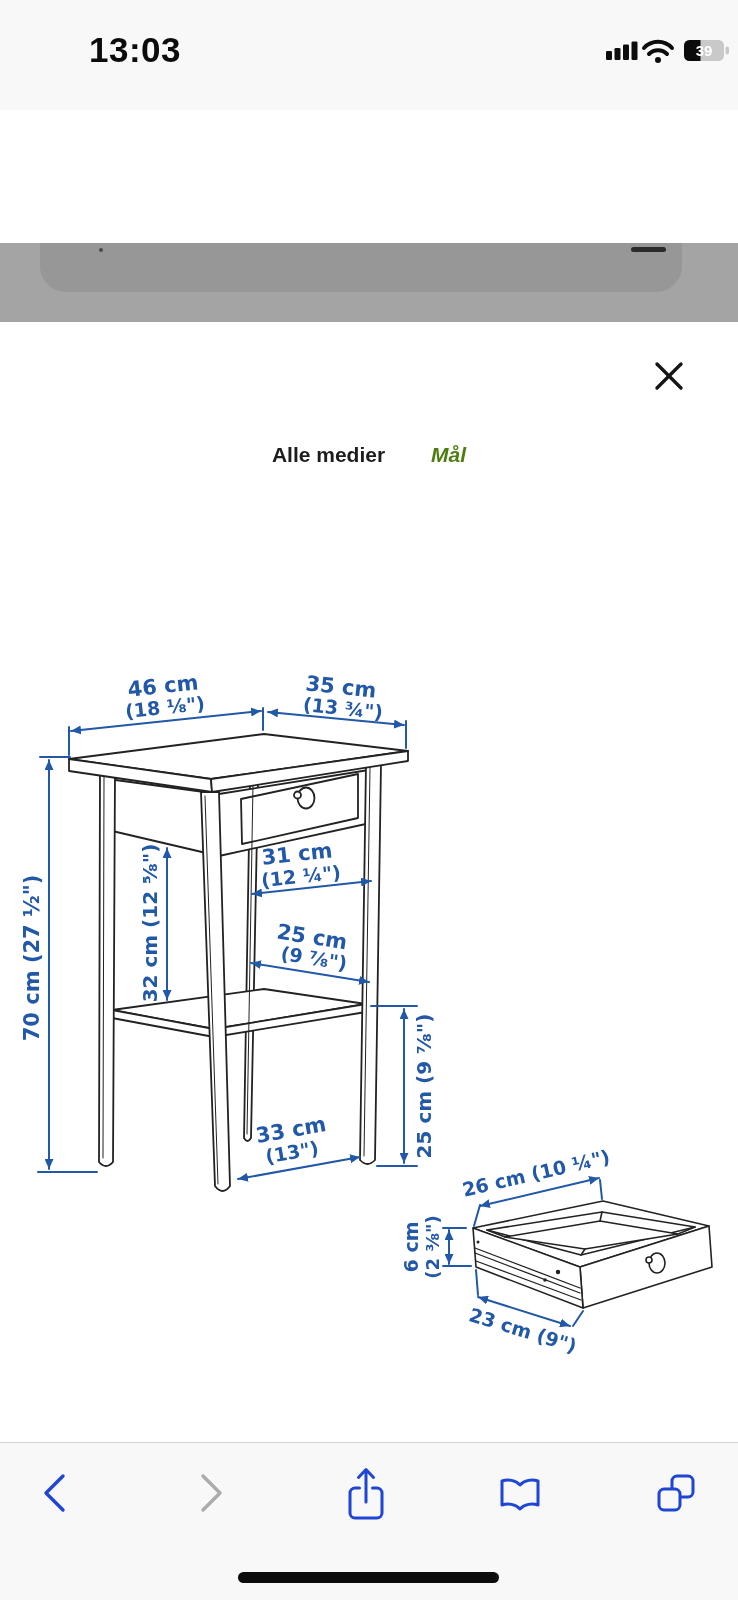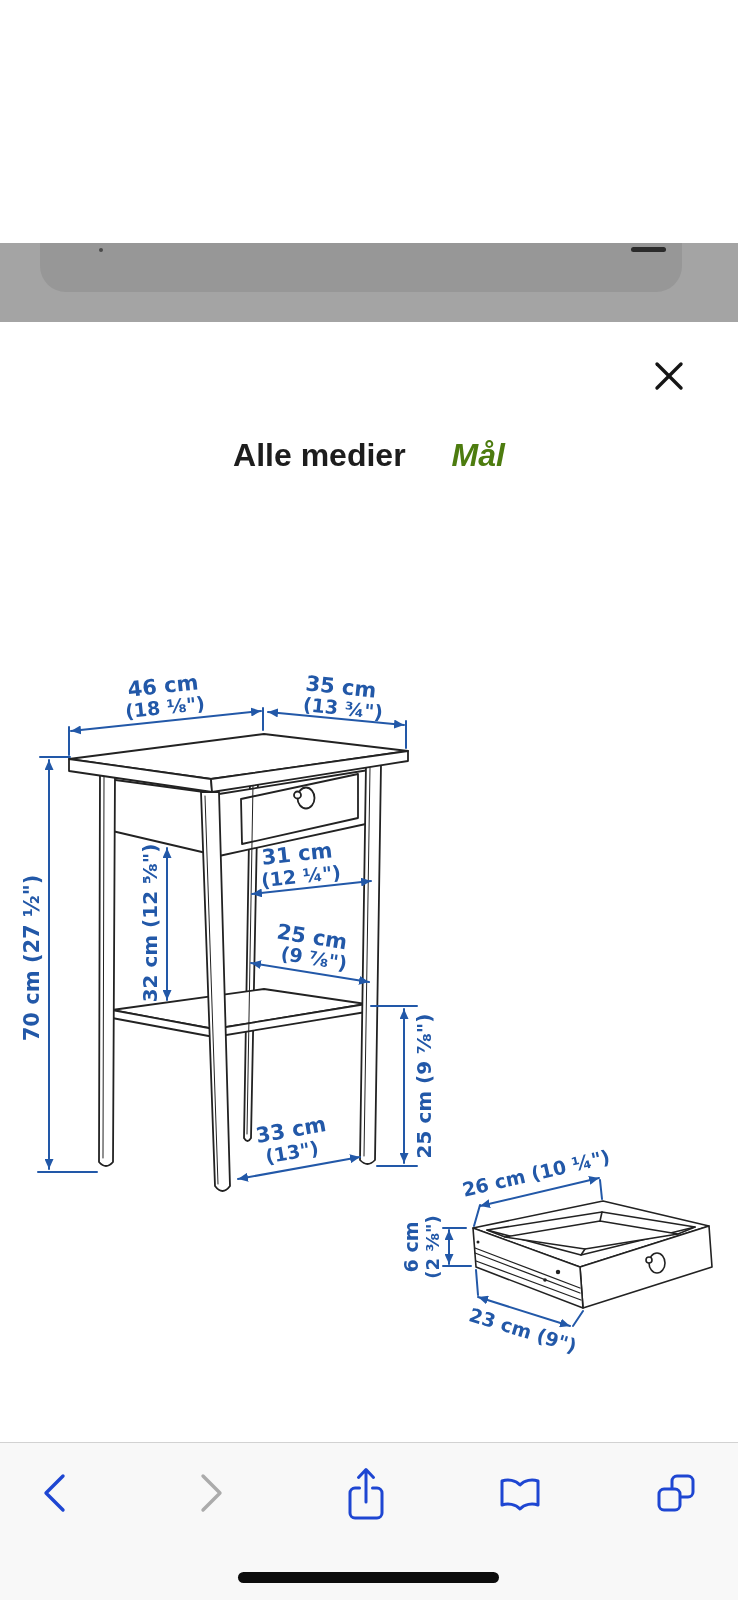--- a/index.html
+++ b/index.html
@@ -21,37 +21,61 @@
   .scrim-banner{position:absolute;left:40px;top:0;width:642px;height:49px;background:#979797;
                 border-radius:0 0 26px 26px;}
   .scrim-dash{position:absolute;left:631px;top:4px;width:35px;height:5px;background:#2b2b2b;border-radius:2.5px;}
   .scrim-dot{position:absolute;left:99px;top:5px;width:4px;height:4px;background:#4a4a4a;border-radius:2px;}
   
   .modal{position:absolute;left:0;top:322px;width:738px;height:1120px;background:#fff;
          border-radius:16px 16px 0 0;}
   .close-btn{position:absolute;left:639px;top:24px;width:60px;height:60px;border:0;background:transparent;
              padding:0;display:flex;align-items:center;justify-content:center;cursor:pointer;}
   .tabs{position:absolute;left:0;top:109px;width:738px;height:48px;display:flex;gap:46px;
-        align-items:center;justify-content:center;font-size:32px;font-weight:700;}
+        align-items:center;justify-content:center;font-size:21px;font-weight:700;}
   .tab-active{color:#1d1d1d;}
   .tab-inactive{color:#4d7c0f;font-style:italic;}
   .diagram{position:absolute;left:0;top:228px;}
   .dim-label{font-family:"DejaVu Sans",sans-serif;font-weight:bold;fill:#2258a8;}
   
   .toolbar{position:absolute;left:0;top:1442px;width:738px;height:158px;background:#f8f8f8;
            border-top:1px solid #d2d2d2;box-sizing:border-box;}
   .tb-btn{position:absolute;top:18px;width:64px;height:64px;border:0;background:transparent;padding:0;}
   .home-indicator{position:absolute;left:238px;top:1572px;width:261px;height:11px;border-radius:5.5px;
                   background:#0c0c0c;}
 </style>
 </head>
 <body>
 
 <div class="screen">
 
+  <div class="status-bar">
+    <div class="time">13:03</div>
+    <div class="status-icons">
+      <svg width="128" height="26" viewBox="0 0 128 26">
+        <g fill="#0c0c0c">
+          <rect x="0" y="13" width="6" height="9" rx="1.3"></rect>
+          <rect x="8.5" y="10" width="6" height="12" rx="1.3"></rect>
+          <rect x="17" y="6.5" width="6" height="15.5" rx="1.3"></rect>
+          <rect x="25.5" y="3.5" width="6" height="18.5" rx="1.3"></rect>
+        </g>
+        <g transform="translate(52,0)" stroke="#0c0c0c" stroke-width="4" fill="none" stroke-linecap="round">
+          <path d="M-14,10 A19,19 0 0 1 14,10"></path>
+          <path d="M-9,16 A12.5,12.5 0 0 1 9,16"></path>
+          <circle cx="0" cy="22" r="3" fill="#0c0c0c" stroke="none"></circle>
+        </g>
+        <g transform="translate(78,2)">
+          <rect x="0" y="0" width="40" height="21" rx="5.5" fill="#c9c9c9"></rect>
+          <rect x="41.5" y="6.5" width="3.5" height="8" rx="1.8" fill="#c9c9c9"></rect>
+          <path d="M5.5,0 H16.5 V21 H5.5 A5.5,5.5 0 0 1 0,15.5 V5.5 A5.5,5.5 0 0 1 5.5,0 Z" fill="#0b0b0b"></path>
+          <text x="20" y="16" text-anchor="middle" font-size="15" font-weight="700" font-family="Liberation Sans, sans-serif" fill="#ffffff">39</text>
+        </g>
+      </svg>
+    </div>
+  </div>
 
 
   <div class="scrim">
     <div class="scrim-banner"></div>
     <div class="scrim-dash"></div>
     <div class="scrim-dot"></div>
   </div>
 
   <div class="modal">
     <button class="close-btn">

